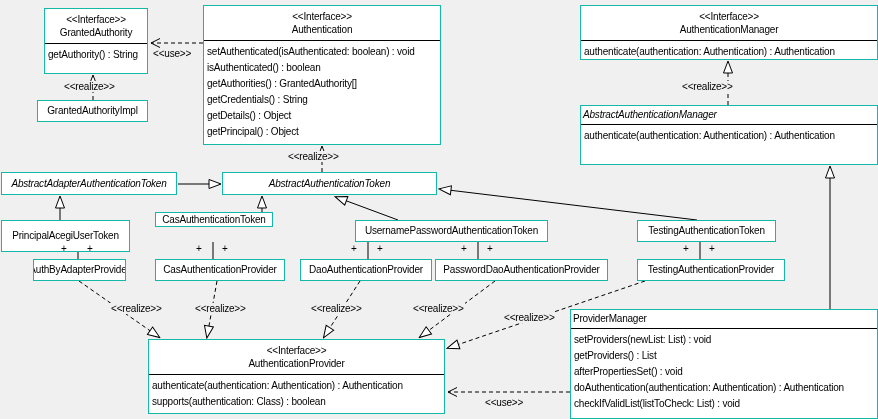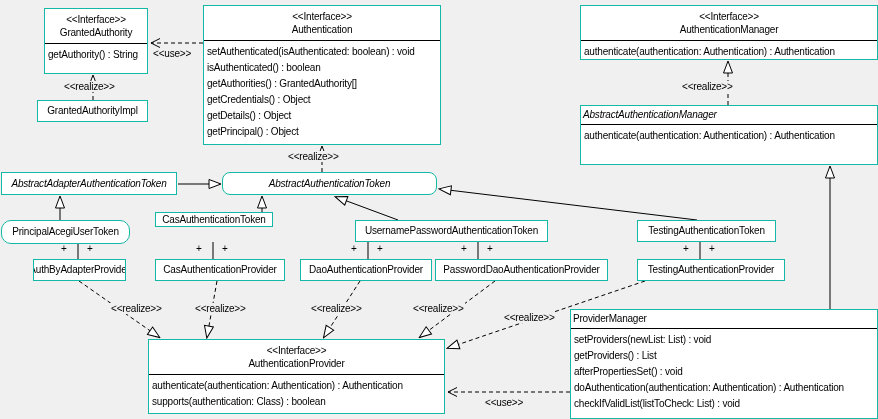--- a/index.html
+++ b/index.html
@@ -74,21 +74,21 @@
 
   <div class="uml-class" style="left:203px;top:5px;width:238px;height:140px;">
     <div class="head">
       <div class="stereo">&lt;&lt;Interface&gt;&gt;</div>
       <div class="cname">Authentication</div>
     </div>
     <div class="methods">
       <div class="m">setAuthenticated(isAuthenticated: boolean) : void</div>
       <div class="m">isAuthenticated() : boolean</div>
       <div class="m">getAuthorities() : GrantedAuthority[]</div>
-      <div class="m">getCredentials() : Object</div>
+      <div class="m">getCredentials() : String</div>
       <div class="m">getDetails() : Object</div>
       <div class="m">getPrincipal() : Object</div>
     </div>
   </div>
 
   <div class="uml-class" style="left:580px;top:5px;width:298px;height:55px;">
     <div class="head">
       <div class="stereo">&lt;&lt;Interface&gt;&gt;</div>
       <div class="cname">AuthenticationManager</div>
     </div>
@@ -103,25 +103,25 @@
     </div>
     <div class="methods">
       <div class="m">authenticate(authentication: Authentication) : Authentication</div>
     </div>
   </div>
 
   <div class="uml-class single" style="left:1px;top:172px;width:176px;height:23px;">
     <span class="cname abs">AbstractAdapterAuthenticationToken</span>
   </div>
 
-  <div class="uml-class single" style="left:222px;top:172px;width:215px;height:23px;border-radius:8px;">
+  <div class="uml-class single" style="left:222px;top:172px;width:215px;height:23px;">
     <span class="cname abs">AbstractAuthenticationToken</span>
   </div>
 
-  <div class="uml-class single" style="left:1px;top:220px;width:129px;height:24px;border-radius:10px;">
+  <div class="uml-class single" style="left:1px;top:220px;width:129px;height:32px;">
     <span class="cname">PrincipalAcegiUserToken</span>
   </div>
   <div class="uml-class single" style="left:155px;top:212px;width:118px;height:15px;">
     <span class="cname">CasAuthenticationToken</span>
   </div>
   <div class="uml-class single" style="left:637px;top:220px;width:139px;height:22px;">
     <span class="cname">TestingAuthenticationToken</span>
   </div>
   <div class="uml-class single" style="left:355px;top:220px;width:193px;height:22px;">
     <span class="cname">UsernamePasswordAuthenticationToken</span>

